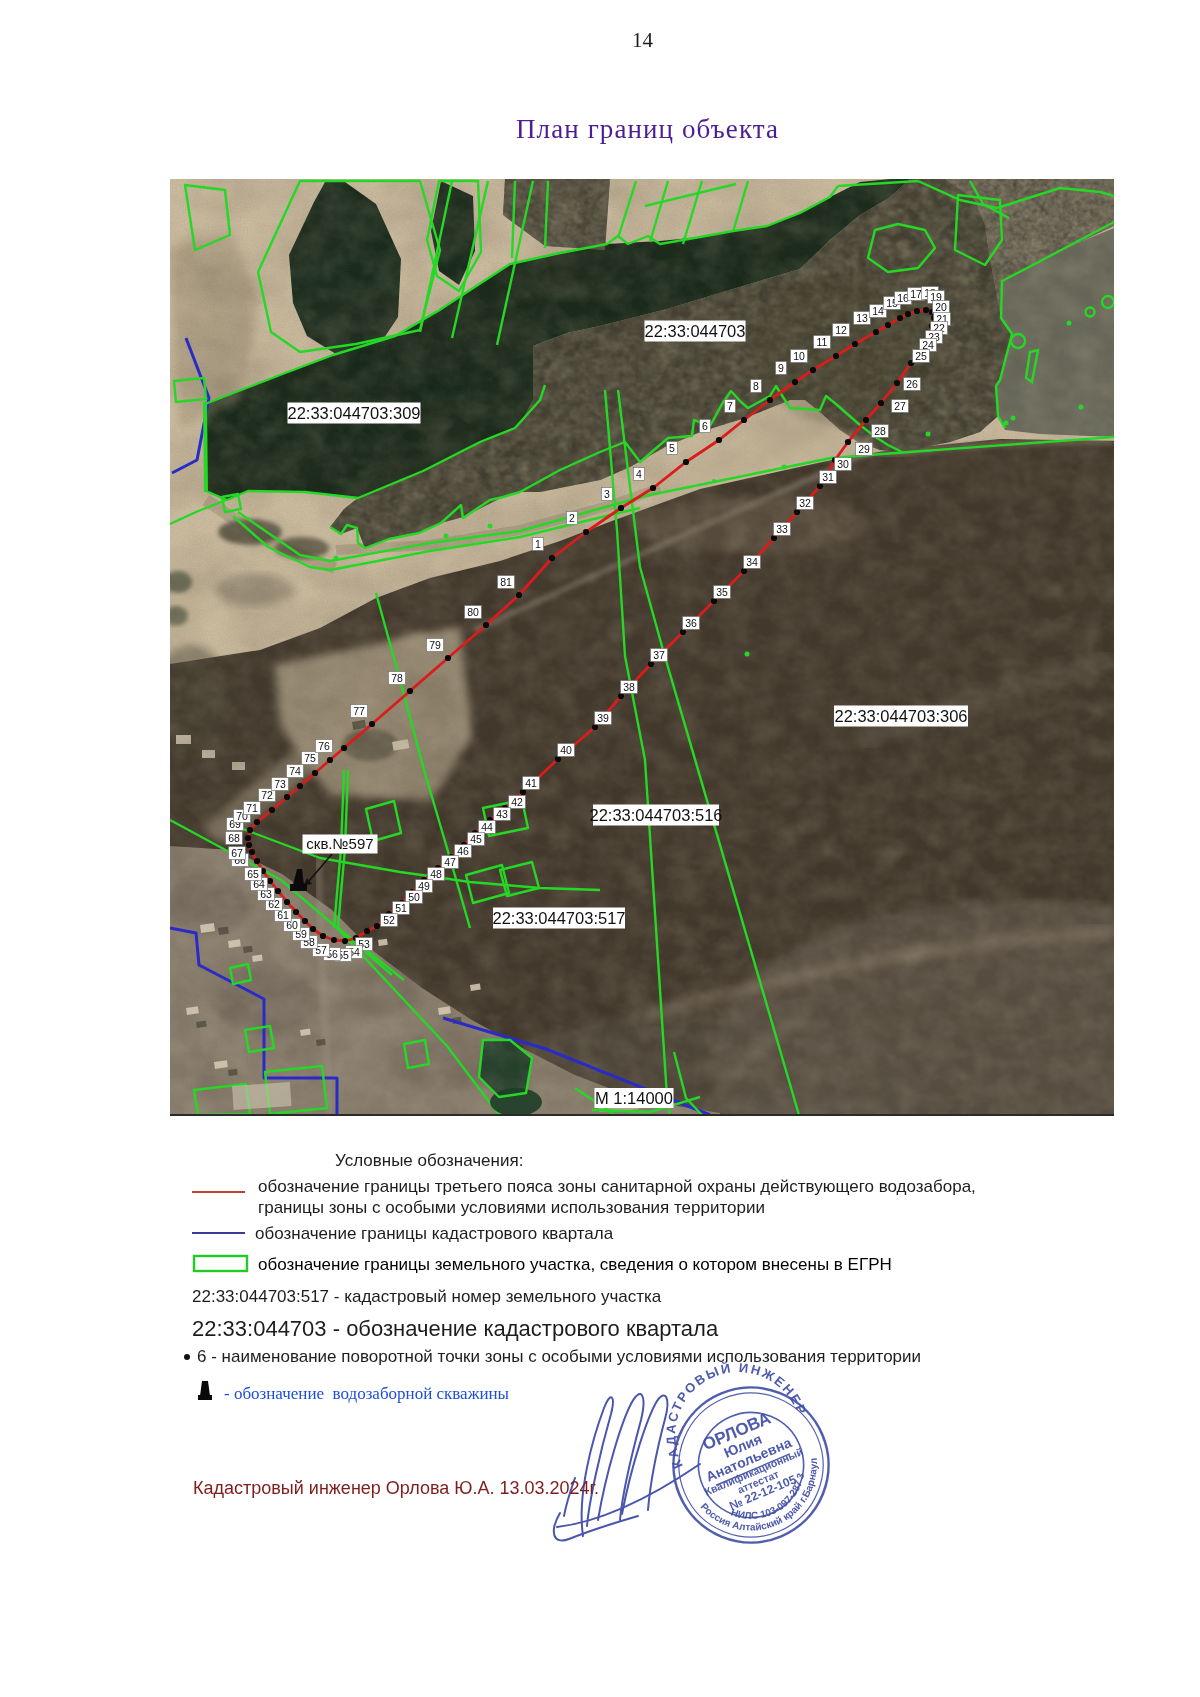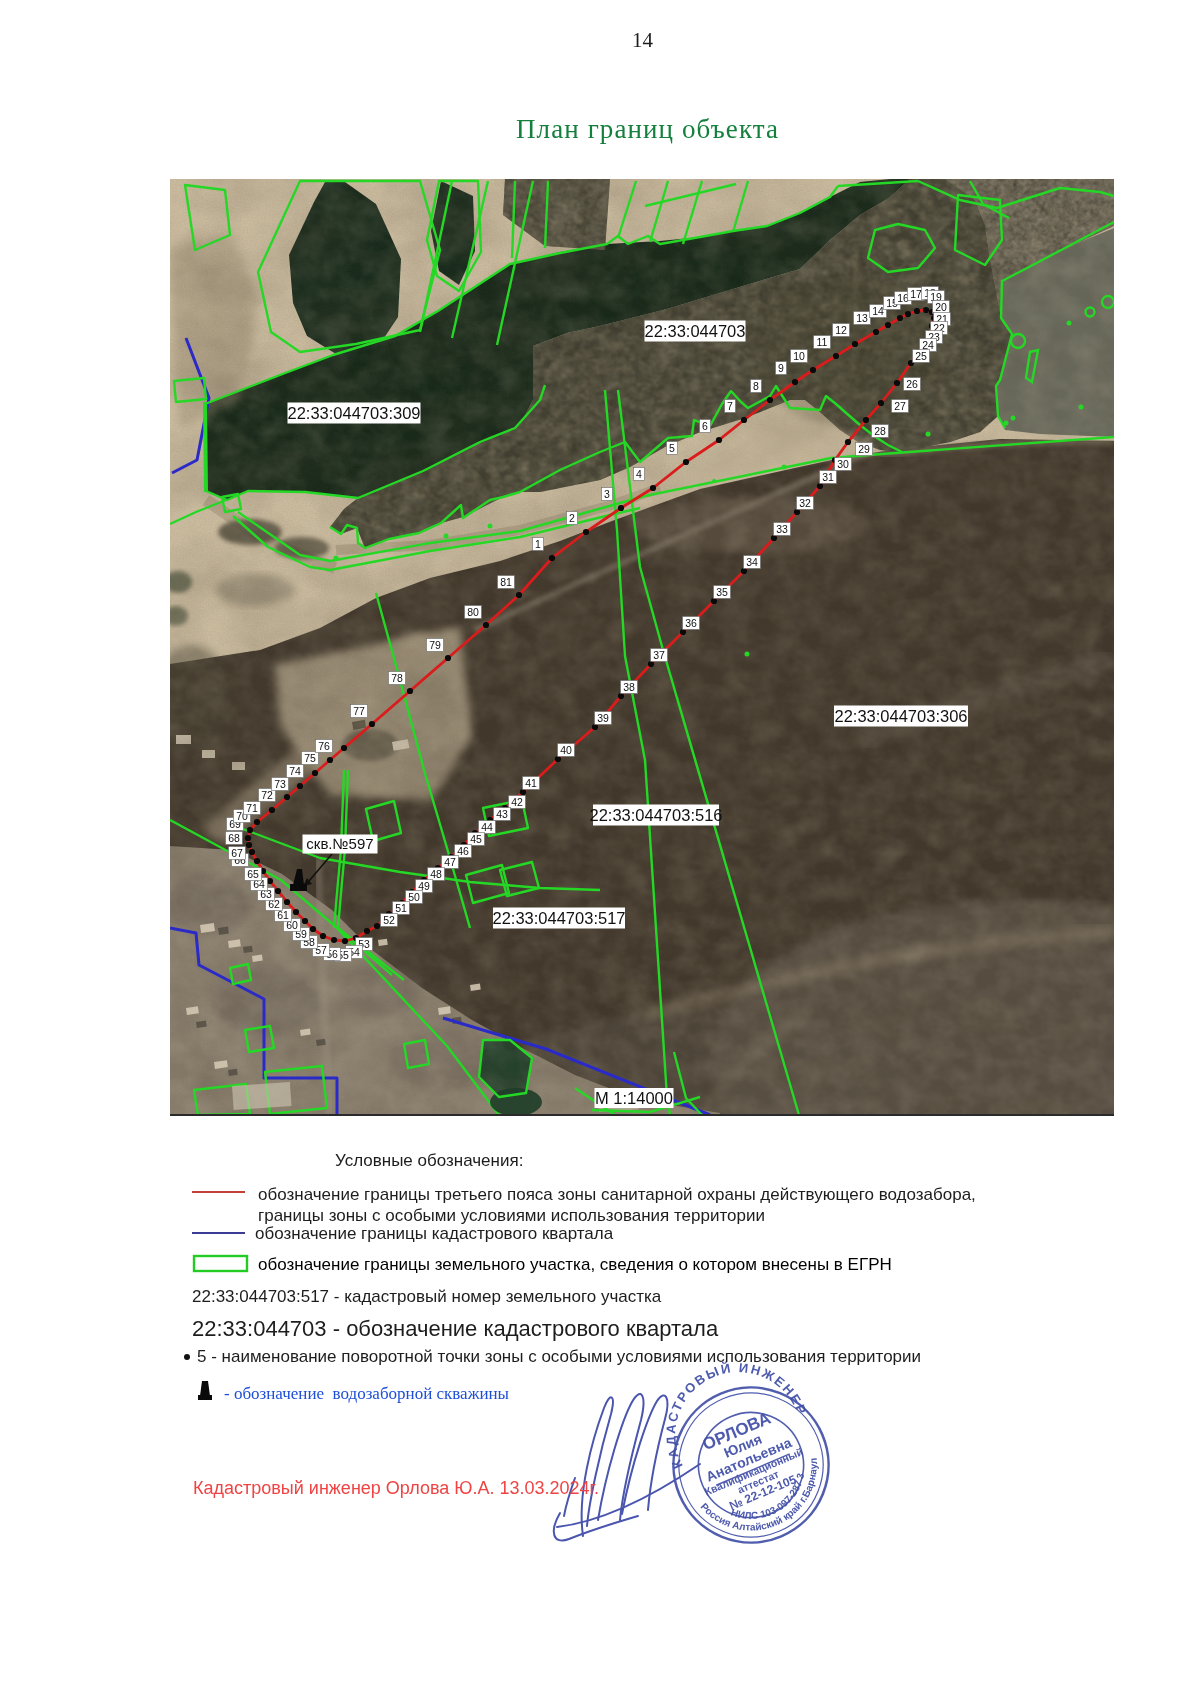--- a/index.html
+++ b/index.html
@@ -516,30 +516,30 @@
 <path stroke="#4a55ae" stroke-width="2" fill="none" stroke-linecap="round" d="M583,1536 C577,1495 592,1440 604,1408 C610,1392 616,1394 611,1414 C600,1452 589,1502 587,1526"></path>
 <path stroke="#4a55ae" stroke-width="2" fill="none" stroke-linecap="round" d="M598,1520 C606,1472 622,1420 632,1402 C641,1386 647,1395 641,1420 C631,1457 622,1498 620,1520"></path>
 <path stroke="#4a55ae" stroke-width="2" fill="none" stroke-linecap="round" d="M622,1514 C632,1462 648,1416 657,1401 C665,1389 671,1397 665,1419 C657,1449 650,1486 648,1510"></path>
 <path stroke="#4a55ae" stroke-width="2" fill="none" stroke-linecap="round" d="M557,1527 C600,1522 650,1498 700,1464"></path>
 <path stroke="#4a55ae" stroke-width="2" fill="none" stroke-linecap="round" d="M560,1513 C549,1532 553,1545 569,1539 C589,1531 614,1523 638,1516"></path>
 <path stroke="#4a55ae" stroke-width="2" fill="none" stroke-linecap="round" d="M575,1478 C570,1492 566,1505 564,1516"></path>
 </svg>
 
 <div style="position:absolute;left:632px;top:28px;font-family:'Liberation Serif', sans-serif;font-size:21px;color:#1d1d1d;white-space:pre;">14</div>
 
-<div style="position:absolute;left:516px;top:114px;font-family:'Liberation Serif', sans-serif;font-size:27px;color:#15803d;white-space:pre;text-align:right;"><span style="letter-spacing:1.1px">План границ объекта</span></div>
+<div style="position:absolute;left:516px;top:114px;font-family:'Liberation Serif', sans-serif;font-size:27px;color:#4c1d95;white-space:pre;text-align:right;"><span style="letter-spacing:1.1px">План границ объекта</span></div>
 
 <div style="position:absolute;left:335px;top:1151px;font-family:Liberation Sans, sans-serif;font-size:17px;color:#1d1d1d;white-space:pre;">Условные обозначения:</div>
 
-<div style="position:absolute;left:258px;top:1176px;font-family:'Liberation Sans', sans-serif;font-size:17px;color:#1d1d1d;white-space:pre;line-height:21px;margin-top:8px;">обозначение границы третьего пояса зоны санитарной охраны действующего водозабора,<br>границы зоны с особыми условиями использования территории</div>
+<div style="position:absolute;left:258px;top:1176px;font-family:'Liberation Sans', sans-serif;font-size:17px;color:#1d1d1d;white-space:pre;line-height:21px;">обозначение границы третьего пояса зоны санитарной охраны действующего водозабора,<br>границы зоны с особыми условиями использования территории</div>
 
 <div style="position:absolute;left:255px;top:1224px;font-family:'Liberation Sans', sans-serif;font-size:17px;color:#1d1d1d;white-space:pre;text-align:right;">обозначение границы кадастрового квартала</div>
 
 <div style="position:absolute;left:258px;top:1255px;font-family:'Liberation Sans', sans-serif;font-size:17px;color:#000000;white-space:pre;">обозначение границы земельного участка, сведения о котором внесены в ЕГРН</div>
 
 <div style="position:absolute;left:192px;top:1287px;font-family:'Liberation Sans', sans-serif;font-size:17px;color:#1d1d1d;white-space:pre;">22:33:044703:517 - кадастровый номер земельного участка</div>
 
 <div style="position:absolute;left:192px;top:1316px;font-family:'Liberation Sans', sans-serif;font-size:22px;color:#1d1d1d;white-space:pre;">22:33:044703 - обозначение кадастрового квартала</div>
 
-<div style="position:absolute;left:197px;top:1347px;font-family:'Liberation Sans', sans-serif;font-size:17px;color:#1d1d1d;white-space:pre;">5 - наименование поворотной точки зоны с особыми условиями использования территории</div>
+<div style="position:absolute;left:197px;top:1347px;font-family:'Liberation Sans', sans-serif;font-size:17px;color:#1d1d1d;white-space:pre;">6 - наименование поворотной точки зоны с особыми условиями использования территории</div>
 
 <div style="position:absolute;left:224px;top:1384px;font-family:Liberation Serif, serif;font-size:17px;color:#1d4ed8;white-space:pre;">- обозначение  водозаборной скважины</div>
 
-<div style="position:absolute;left:193px;top:1478px;font-family:'Liberation Sans', sans-serif;font-size:18px;color:#ef4444;white-space:pre;">Кадастровый инженер Орлова Ю.А. 13.03.2024г.</div>
+<div style="position:absolute;left:193px;top:1478px;font-family:'Liberation Sans', sans-serif;font-size:18px;color:#7f1d1d;white-space:pre;">Кадастровый инженер Орлова Ю.А. 13.03.2024г.</div>
 </body></html>

